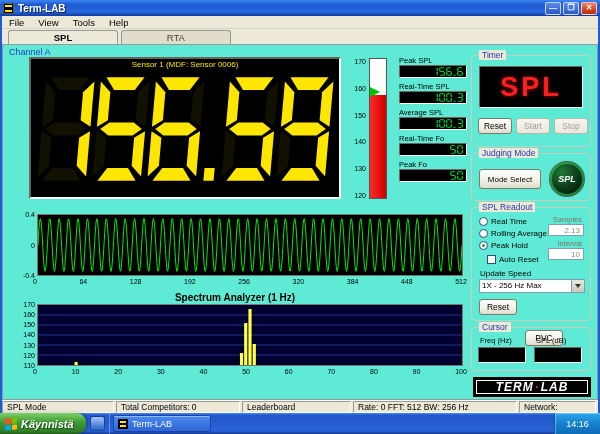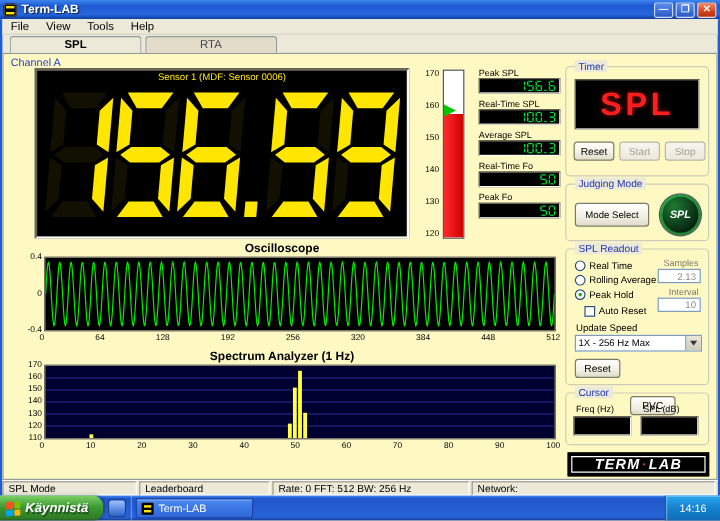--- a/index.html
+++ b/index.html
@@ -28,21 +28,21 @@
   .menubar{height:13px;display:flex;align-items:center;background:#ece9d8;border-bottom:1px solid #d8d4c4;}
   .menu-item{padding:0 7px;font-size:9.5px;color:#000;}
 
   
   .tabstrip{height:15px;padding:1px 0 0 6px;position:relative;z-index:2;}
   .tab{display:inline-block;width:110px;text-align:center;font-size:9.5px;line-height:13px;
     border:1px solid #919b9c;border-bottom:none;border-radius:3px 3px 0 0;background:#e2ddcb;color:#444;vertical-align:bottom;}
   .tab.active{background:#ece9d8;font-weight:bold;color:#000;height:14px;}
 
   
-  .mainpanel{position:absolute;top:28px;bottom:13px;left:0;right:0;border:1px solid #919b9c;background:#fef9c3;z-index:1;}
+  .mainpanel{position:absolute;top:28px;bottom:13px;left:0;right:0;border:1px solid #919b9c;background:#5eead4;z-index:1;}
   .channel-label{position:absolute;top:2px;left:6px;color:#1c3fc8;font-size:9px;}
 
   .big-display{position:absolute;left:26px;top:12px;width:312px;height:142px;background:#000;
     border:2px solid;border-color:#6a675a #fdfdf8 #fdfdf8 #6a675a;}
   .sensor-label{color:#ffe600;font-size:8px;text-align:center;padding-top:1px;}
   .seg-lg{display:flex;align-items:center;justify-content:center;gap:3px;height:120px;transform:skewX(-5deg);}
   .seg-lg .sd{height:108px;width:52px;}
   .seg-lg .sd.dot{width:16px;}
   .sd{display:block;}
 
@@ -423,21 +423,20 @@
                   <polygon points="8,98 18,86 42,86 52,98" fill="#00e03c" opacity="1"></polygon>
                   <polygon points="2,52 14,58 14,84 2,94" fill="#00e03c" opacity="1"></polygon>
                   <polygon points="2,6 14,16 14,42 2,48" fill="#00e03c" opacity="1"></polygon>
                   <polygon points="6,50 16,44 44,44 54,50 44,56 16,56" fill="#00e03c" opacity="0.07"></polygon>
                 </svg>
               </div>
             </div>
         </div>
       </div>
 
-      <div class="section-title" style="top:157px;">Oscilloscope</div>
       <div class="yaxis" style="left:4px;top:166px;width:28px;height:68px;">
           <span>0.4</span>
           <span>0</span>
           <span>-0.4</span>
         </div>
       <div class="plot" style="left:34px;top:169px;width:426px;height:62px;">
         <svg viewBox="0 0 426 60" preserveAspectRatio="none">
             <polyline points="0,30.00 0.5,21.40 1,13.74 1.5,7.85 2,4.38 2.5,3.70 3,5.90 3.5,10.72 4,17.65 4.5,25.93 5,34.65 5.5,42.86 6,49.67 6.5,54.33 7,56.34 7.5,55.48 8,51.83 8.5,45.80 9,38.05 9.5,29.42 10,20.85 10.5,13.28 11,7.54 11.5,4.24 12,3.76 12.5,6.14 13,11.13 13.5,18.17 14,26.51 14.5,35.22 15,43.37 15.5,50.06 16,54.55 16.5,56.37 17,55.32 17.5,51.49 18,45.33 18.5,37.49 19,28.83 19.5,20.30 20,12.83 20.5,7.23 21,4.12 21.5,3.83 22,6.40 22.5,11.54 23,18.70 23.5,27.09 24,35.79 24.5,43.87 25,50.43 25.5,54.76 26,56.39 26.5,55.14 27,51.15 27.5,44.85 28,36.93 28.5,28.25 29,19.76 29.5,12.39 30,6.94 30.5,4.01 31,3.92 31.5,6.67 32,11.96 32.5,19.23 33,27.67 33.5,36.36 34,44.36 34.5,50.80 35,54.96 35.5,56.40 36,54.96 36.5,50.80 37,44.36 37.5,36.36 38,27.67 38.5,19.23 39,11.96 39.5,6.67 40,3.92 40.5,4.01 41,6.94 41.5,12.39 42,19.76 42.5,28.25 43,36.93 43.5,44.85 44,51.15 44.5,55.14 45,56.39 45.5,54.76 46,50.43 46.5,43.87 47,35.79 47.5,27.09 48,18.70 48.5,11.54 49,6.40 49.5,3.83 50,4.12 50.5,7.23 51,12.83 51.5,20.30 52,28.83 52.5,37.49 53,45.33 53.5,51.49 54,55.32 54.5,56.37 55,54.55 55.5,50.06 56,43.37 56.5,35.22 57,26.51 57.5,18.17 58,11.13 58.5,6.14 59,3.76 59.5,4.24 60,7.54 60.5,13.28 61,20.85 61.5,29.42 62,38.05 62.5,45.80 63,51.83 63.5,55.48 64,56.34 64.5,54.33 65,49.67 65.5,42.86 66,34.65 66.5,25.93 67,17.65 67.5,10.72 68,5.90 68.5,3.70 69,4.38 69.5,7.85 70,13.74 70.5,21.40 71,30.00 71.5,38.60 72,46.26 72.5,52.15 73,55.62 73.5,56.30 74,54.10 74.5,49.28 75,42.35 75.5,34.07 76,25.35 76.5,17.14 77,10.33 77.5,5.67 78,3.66 78.5,4.52 79,8.17 79.5,14.20 80,21.95 80.5,30.58 81,39.15 81.5,46.72 82,52.46 82.5,55.76 83,56.24 83.5,53.86 84,48.87 84.5,41.83 85,33.49 85.5,24.78 86,16.63 86.5,9.94 87,5.45 87.5,3.63 88,4.68 88.5,8.51 89,14.67 89.5,22.51 90,31.17 90.5,39.70 91,47.17 91.5,52.77 92,55.88 92.5,56.17 93,53.60 93.5,48.46 94,41.30 94.5,32.91 95,24.21 95.5,16.13 96,9.57 96.5,5.24 97,3.61 97.5,4.86 98,8.85 98.5,15.15 99,23.07 99.5,31.75 100,40.24 100.5,47.61 101,53.06 101.5,55.99 102,56.08 102.5,53.33 103,48.04 103.5,40.77 104,32.33 104.5,23.64 105,15.64 105.5,9.20 106,5.04 106.5,3.60 107,5.04 107.5,9.20 108,15.64 108.5,23.64 109,32.33 109.5,40.77 110,48.04 110.5,53.33 111,56.08 111.5,55.99 112,53.06 112.5,47.61 113,40.24 113.5,31.75 114,23.07 114.5,15.15 115,8.85 115.5,4.86 116,3.61 116.5,5.24 117,9.57 117.5,16.13 118,24.21 118.5,32.91 119,41.30 119.5,48.46 120,53.60 120.5,56.17 121,55.88 121.5,52.77 122,47.17 122.5,39.70 123,31.17 123.5,22.51 124,14.67 124.5,8.51 125,4.68 125.5,3.63 126,5.45 126.5,9.94 127,16.63 127.5,24.78 128,33.49 128.5,41.83 129,48.87 129.5,53.86 130,56.24 130.5,55.76 131,52.46 131.5,46.72 132,39.15 132.5,30.58 133,21.95 133.5,14.20 134,8.17 134.5,4.52 135,3.66 135.5,5.67 136,10.33 136.5,17.14 137,25.35 137.5,34.07 138,42.35 138.5,49.28 139,54.10 139.5,56.30 140,55.62 140.5,52.15 141,46.26 141.5,38.60 142,30.00 142.5,21.40 143,13.74 143.5,7.85 144,4.38 144.5,3.70 145,5.90 145.5,10.72 146,17.65 146.5,25.93 147,34.65 147.5,42.86 148,49.67 148.5,54.33 149,56.34 149.5,55.48 150,51.83 150.5,45.80 151,38.05 151.5,29.42 152,20.85 152.5,13.28 153,7.54 153.5,4.24 154,3.76 154.5,6.14 155,11.13 155.5,18.17 156,26.51 156.5,35.22 157,43.37 157.5,50.06 158,54.55 158.5,56.37 159,55.32 159.5,51.49 160,45.33 160.5,37.49 161,28.83 161.5,20.30 162,12.83 162.5,7.23 163,4.12 163.5,3.83 164,6.40 164.5,11.54 165,18.70 165.5,27.09 166,35.79 166.5,43.87 167,50.43 167.5,54.76 168,56.39 168.5,55.14 169,51.15 169.5,44.85 170,36.93 170.5,28.25 171,19.76 171.5,12.39 172,6.94 172.5,4.01 173,3.92 173.5,6.67 174,11.96 174.5,19.23 175,27.67 175.5,36.36 176,44.36 176.5,50.80 177,54.96 177.5,56.40 178,54.96 178.5,50.80 179,44.36 179.5,36.36 180,27.67 180.5,19.23 181,11.96 181.5,6.67 182,3.92 182.5,4.01 183,6.94 183.5,12.39 184,19.76 184.5,28.25 185,36.93 185.5,44.85 186,51.15 186.5,55.14 187,56.39 187.5,54.76 188,50.43 188.5,43.87 189,35.79 189.5,27.09 190,18.70 190.5,11.54 191,6.40 191.5,3.83 192,4.12 192.5,7.23 193,12.83 193.5,20.30 194,28.83 194.5,37.49 195,45.33 195.5,51.49 196,55.32 196.5,56.37 197,54.55 197.5,50.06 198,43.37 198.5,35.22 199,26.51 199.5,18.17 200,11.13 200.5,6.14 201,3.76 201.5,4.24 202,7.54 202.5,13.28 203,20.85 203.5,29.42 204,38.05 204.5,45.80 205,51.83 205.5,55.48 206,56.34 206.5,54.33 207,49.67 207.5,42.86 208,34.65 208.5,25.93 209,17.65 209.5,10.72 210,5.90 210.5,3.70 211,4.38 211.5,7.85 212,13.74 212.5,21.40 213,30.00 213.5,38.60 214,46.26 214.5,52.15 215,55.62 215.5,56.30 216,54.10 216.5,49.28 217,42.35 217.5,34.07 218,25.35 218.5,17.14 219,10.33 219.5,5.67 220,3.66 220.5,4.52 221,8.17 221.5,14.20 222,21.95 222.5,30.58 223,39.15 223.5,46.72 224,52.46 224.5,55.76 225,56.24 225.5,53.86 226,48.87 226.5,41.83 227,33.49 227.5,24.78 228,16.63 228.5,9.94 229,5.45 229.5,3.63 230,4.68 230.5,8.51 231,14.67 231.5,22.51 232,31.17 232.5,39.70 233,47.17 233.5,52.77 234,55.88 234.5,56.17 235,53.60 235.5,48.46 236,41.30 236.5,32.91 237,24.21 237.5,16.13 238,9.57 238.5,5.24 239,3.61 239.5,4.86 240,8.85 240.5,15.15 241,23.07 241.5,31.75 242,40.24 242.5,47.61 243,53.06 243.5,55.99 244,56.08 244.5,53.33 245,48.04 245.5,40.77 246,32.33 246.5,23.64 247,15.64 247.5,9.20 248,5.04 248.5,3.60 249,5.04 249.5,9.20 250,15.64 250.5,23.64 251,32.33 251.5,40.77 252,48.04 252.5,53.33 253,56.08 253.5,55.99 254,53.06 254.5,47.61 255,40.24 255.5,31.75 256,23.07 256.5,15.15 257,8.85 257.5,4.86 258,3.61 258.5,5.24 259,9.57 259.5,16.13 260,24.21 260.5,32.91 261,41.30 261.5,48.46 262,53.60 262.5,56.17 263,55.88 263.5,52.77 264,47.17 264.5,39.70 265,31.17 265.5,22.51 266,14.67 266.5,8.51 267,4.68 267.5,3.63 268,5.45 268.5,9.94 269,16.63 269.5,24.78 270,33.49 270.5,41.83 271,48.87 271.5,53.86 272,56.24 272.5,55.76 273,52.46 273.5,46.72 274,39.15 274.5,30.58 275,21.95 275.5,14.20 276,8.17 276.5,4.52 277,3.66 277.5,5.67 278,10.33 278.5,17.14 279,25.35 279.5,34.07 280,42.35 280.5,49.28 281,54.10 281.5,56.30 282,55.62 282.5,52.15 283,46.26 283.5,38.60 284,30.00 284.5,21.40 285,13.74 285.5,7.85 286,4.38 286.5,3.70 287,5.90 287.5,10.72 288,17.65 288.5,25.93 289,34.65 289.5,42.86 290,49.67 290.5,54.33 291,56.34 291.5,55.48 292,51.83 292.5,45.80 293,38.05 293.5,29.42 294,20.85 294.5,13.28 295,7.54 295.5,4.24 296,3.76 296.5,6.14 297,11.13 297.5,18.17 298,26.51 298.5,35.22 299,43.37 299.5,50.06 300,54.55 300.5,56.37 301,55.32 301.5,51.49 302,45.33 302.5,37.49 303,28.83 303.5,20.30 304,12.83 304.5,7.23 305,4.12 305.5,3.83 306,6.40 306.5,11.54 307,18.70 307.5,27.09 308,35.79 308.5,43.87 309,50.43 309.5,54.76 310,56.39 310.5,55.14 311,51.15 311.5,44.85 312,36.93 312.5,28.25 313,19.76 313.5,12.39 314,6.94 314.5,4.01 315,3.92 315.5,6.67 316,11.96 316.5,19.23 317,27.67 317.5,36.36 318,44.36 318.5,50.80 319,54.96 319.5,56.40 320,54.96 320.5,50.80 321,44.36 321.5,36.36 322,27.67 322.5,19.23 323,11.96 323.5,6.67 324,3.92 324.5,4.01 325,6.94 325.5,12.39 326,19.76 326.5,28.25 327,36.93 327.5,44.85 328,51.15 328.5,55.14 329,56.39 329.5,54.76 330,50.43 330.5,43.87 331,35.79 331.5,27.09 332,18.70 332.5,11.54 333,6.40 333.5,3.83 334,4.12 334.5,7.23 335,12.83 335.5,20.30 336,28.83 336.5,37.49 337,45.33 337.5,51.49 338,55.32 338.5,56.37 339,54.55 339.5,50.06 340,43.37 340.5,35.22 341,26.51 341.5,18.17 342,11.13 342.5,6.14 343,3.76 343.5,4.24 344,7.54 344.5,13.28 345,20.85 345.5,29.42 346,38.05 346.5,45.80 347,51.83 347.5,55.48 348,56.34 348.5,54.33 349,49.67 349.5,42.86 350,34.65 350.5,25.93 351,17.65 351.5,10.72 352,5.90 352.5,3.70 353,4.38 353.5,7.85 354,13.74 354.5,21.40 355,30.00 355.5,38.60 356,46.26 356.5,52.15 357,55.62 357.5,56.30 358,54.10 358.5,49.28 359,42.35 359.5,34.07 360,25.35 360.5,17.14 361,10.33 361.5,5.67 362,3.66 362.5,4.52 363,8.17 363.5,14.20 364,21.95 364.5,30.58 365,39.15 365.5,46.72 366,52.46 366.5,55.76 367,56.24 367.5,53.86 368,48.87 368.5,41.83 369,33.49 369.5,24.78 370,16.63 370.5,9.94 371,5.45 371.5,3.63 372,4.68 372.5,8.51 373,14.67 373.5,22.51 374,31.17 374.5,39.70 375,47.17 375.5,52.77 376,55.88 376.5,56.17 377,53.60 377.5,48.46 378,41.30 378.5,32.91 379,24.21 379.5,16.13 380,9.57 380.5,5.24 381,3.61 381.5,4.86 382,8.85 382.5,15.15 383,23.07 383.5,31.75 384,40.24 384.5,47.61 385,53.06 385.5,55.99 386,56.08 386.5,53.33 387,48.04 387.5,40.77 388,32.33 388.5,23.64 389,15.64 389.5,9.20 390,5.04 390.5,3.60 391,5.04 391.5,9.20 392,15.64 392.5,23.64 393,32.33 393.5,40.77 394,48.04 394.5,53.33 395,56.08 395.5,55.99 396,53.06 396.5,47.61 397,40.24 397.5,31.75 398,23.07 398.5,15.15 399,8.85 399.5,4.86 400,3.61 400.5,5.24 401,9.57 401.5,16.13 402,24.21 402.5,32.91 403,41.30 403.5,48.46 404,53.60 404.5,56.17 405,55.88 405.5,52.77 406,47.17 406.5,39.70 407,31.17 407.5,22.51 408,14.67 408.5,8.51 409,4.68 409.5,3.63 410,5.45 410.5,9.94 411,16.63 411.5,24.78 412,33.49 412.5,41.83 413,48.87 413.5,53.86 414,56.24 414.5,55.76 415,52.46 415.5,46.72 416,39.15 416.5,30.58 417,21.95 417.5,14.20 418,8.17 418.5,4.52 419,3.66 419.5,5.67 420,10.33 420.5,17.14 421,25.35 421.5,34.07 422,42.35 422.5,49.28 423,54.10 423.5,56.30 424,55.62 424.5,52.15 425,46.26 425.5,38.60 426,30.00" fill="none" stroke="#00ee00" stroke-width="1"></polyline>
           </svg>
       </div>
@@ -561,20 +560,21 @@
           <span>TERM</span>
             <span class="dot">·</span>
             <span>LAB</span>
         </div>
 
       </div>
     </div>
 
     <div class="statusbar">
       <span class="sseg" style="width:112px;">SPL Mode</span>
+      <span class="sseg" style="width:124px;">Total Competitors: 0</span>
       <span class="sseg" style="width:109px;">Leaderboard</span>
       <span class="sseg" style="width:164px;">Rate: 0 FFT: 512 BW: 256 Hz</span>
       <span class="sseg" style="flex:1;">Network:</span>
     </div>
   </div>
 
   <div class="taskbar">
     <div class="startbtn">
       <span class="winflag">
           <i></i>

